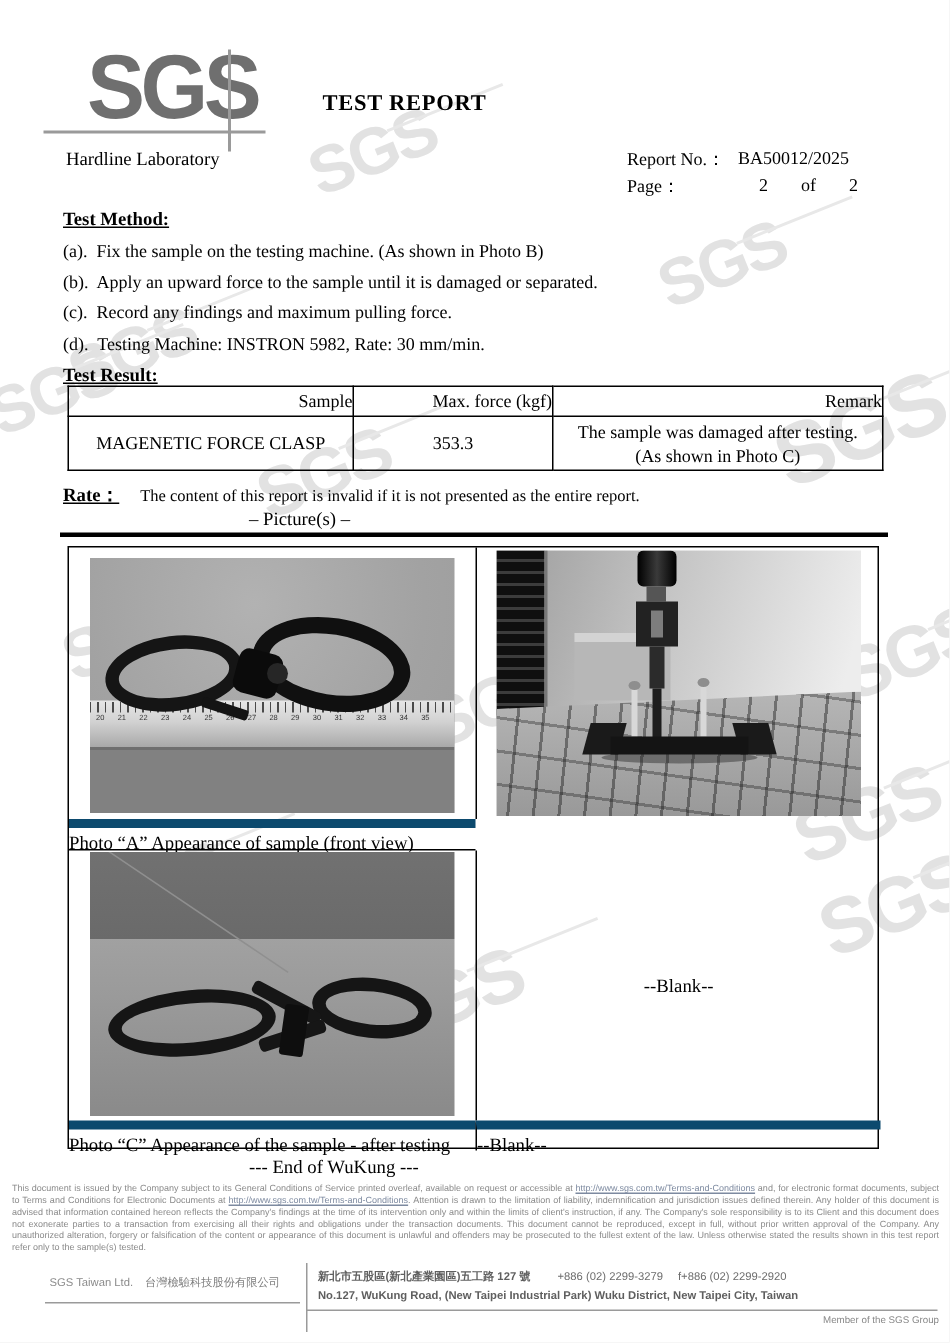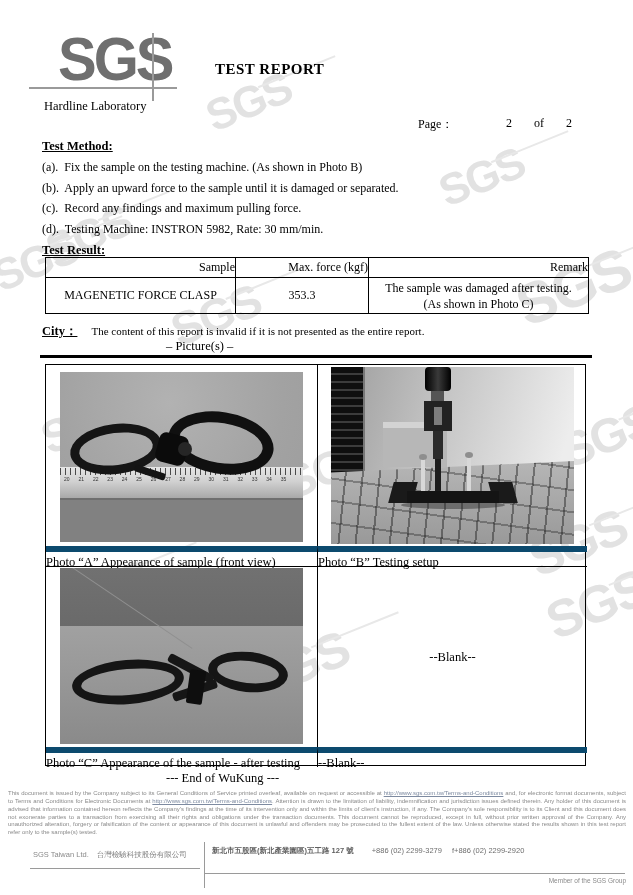--- a/index.html
+++ b/index.html
@@ -154,20 +154,24 @@
 
   <div class="abs" style="left:58px; top:31px;">
     <div class="logo-text">SGS</div>
   </div>
   <div class="abs rule" style="left:152px; top:33px; width:1.5px; height:68px;"></div>
   <div class="abs rule" style="left:29px; top:87px; width:148px; height:1.5px;"></div>
 
   <div class="abs title" style="left:215px; top:61px; width:200px;">TEST REPORT</div>
   <div class="abs lab" style="left:44px; top:99px;">Hardline Laboratory</div>
 
+  <div class="abs hdr-row" style="left:418px; top:98px; width:210px; height:15px;">
+    <span class="lbl">Report No.：</span>
+    <span class="v1">BA50012/2025</span>
+  </div>
   <div class="abs hdr-row" style="left:418px; top:116px; width:210px; height:15px;">
     <span class="lbl">Page：</span>
     <span class="n1">2</span>
     <span class="of">of</span>
     <span class="n2">2</span>
   </div>
 
   <div class="abs heading" style="left:42px; top:139px;">Test Method:</div>
   <div class="abs" style="left:42px; top:157px;">
     <div class="m-item">(a).  Fix the sample on the testing machine. (As shown in Photo B)</div>
@@ -194,21 +198,21 @@
       <td>353.3</td>
       <td class="remark">
         <div>The sample was damaged after testing.</div>
         <div>(As shown in Photo C)</div>
       </td>
     </tr>
   </tbody>
     </table>
 
   <div class="abs" style="left:42px; top:321px;">
-    <span class="note-lbl">City：</span><span class="note-txt">The content of this report is invalid if it is not presented as the entire report.</span>
+    <span class="note-lbl">Rate：</span><span class="note-txt">The content of this report is invalid if it is not presented as the entire report.</span>
   </div>
   <div class="abs center-line" style="left:166px; top:339px; width:300px;">– Picture(s) –</div>
   <div class="abs" style="left:40px; top:355px; width:552px; height:3px; background:#000;"></div>
 
   <div class="pic-table">
 
     <div class="cell" style="left:0; top:0; width:271px; height:181px;">
       <div class="photo photo-a" style="left:14px; top:7px; width:243px; height:170px;">
         <div class="pa-below"></div>
         <div class="pa-ruler">
@@ -235,21 +239,20 @@
         <div class="pb-rod2"></div>
         <div class="pb-pin" style="left:90px; top:92px; height:32px;"></div>
         <div class="pb-pin" style="left:136px; top:90px; height:34px;"></div>
         <div class="pb-clamp-end" style="left:60px; transform:skewX(-15deg);"></div>
         <div class="pb-clamp-end" style="left:160px; transform:skewX(15deg);"></div>
         <div class="pb-clamp-bar"></div>
       </div>
     </div>
 
     <div class="cell cap" style="left:0; top:181px; width:271px; height:21px;">Photo “A” Appearance of sample (front view)</div>
-    <div class="cell cap col-r" style="left:271px; top:181px; width:270px; height:21px;">Photo “B” Testing setup</div>
 
     <div class="cell" style="left:0; top:202px; width:271px; height:180px;">
       <div class="photo photo-c" style="left:14px; top:1px; width:243px; height:176px;">
         <div class="pc-wall"></div>
         <div class="loop pc-loop-l"></div>
         <div class="loop pc-loop-r"></div>
         <div class="pc-strap1"></div>
         <div class="pc-strap2"></div>
         <div class="pc-buckle"></div>
       </div>
@@ -270,16 +273,17 @@
   </div>
 
   <div class="abs f-co" style="left:33px; top:850px;">
     <span>SGS Taiwan Ltd.</span><span class="zh">台灣檢驗科技股份有限公司</span>
   </div>
   <div class="abs rule" style="left:30px; top:868px; width:170px; height:1px;"></div>
   <div class="abs rule" style="left:204px; top:842px; width:1px; height:46px;"></div>
   <div class="abs f-addr" style="left:212px; top:846px;">
     <span>新北市五股區(新北產業園區)五工路 127 號</span><span class="sp">+886 (02) 2299-3279</span><span class="sp" style="margin-left:10px;">f+886 (02) 2299-2920</span>
   </div>
+  <div class="abs f-addr" style="left:212px; top:859px;">No.127, WuKung Road, (New Taipei Industrial Park) Wuku District, New Taipei City, Taiwan</div>
   <div class="abs rule" style="left:204px; top:873px; width:421px; height:1px;"></div>
   <div class="abs f-member" style="left:420px; top:877px; width:206px;">Member of the SGS Group</div>
 
 </div>
 
 </body></html>

